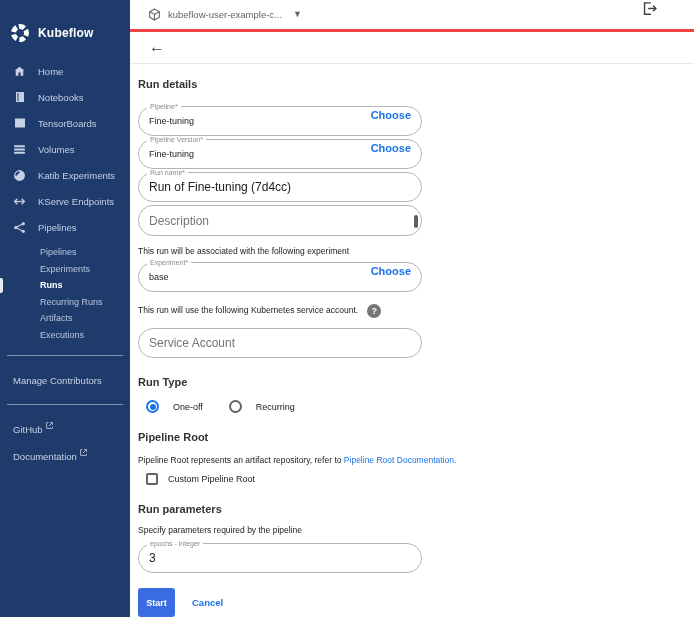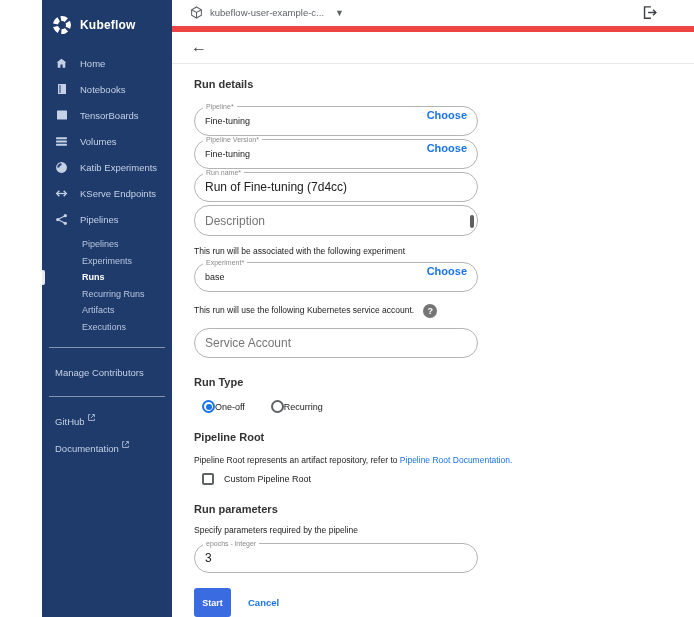--- a/index.html
+++ b/index.html
@@ -9,22 +9,21 @@
     background: #fff;
     overflow: hidden;
   }
   .app { display: flex; width: 694px; height: 617px; }
 
   
   .sidebar {
     width: 130px; min-width: 130px; height: 100%;
     background: #1e3b6c; color: #c6d1e5;
     display: flex; flex-direction: column;
-    padding-top: 8px;
-    margin-left: 42px;
+    padding-top: 16px;
   }
   .logo-row {
     height: 34px; display: flex; align-items: center;
     padding-left: 10px; gap: 8px;
   }
   .brand { color: #ffffff; font-size: 12px; font-weight: bold; letter-spacing: .2px; }
   .nav { margin-top: 8px; }
   .nav-item {
     height: 26px; display: flex; align-items: center;
     padding-left: 13px; gap: 12px; font-size: 9.5px;
@@ -43,37 +42,37 @@
   .side-divider { height: 1px; background: rgba(255,255,255,.45); margin: 12px 7px; }
   .side-link {
     height: 24px; display: flex; align-items: center; padding-left: 13px;
     font-size: 9.5px; color: #c6d1e5; cursor: pointer; gap: 3px;
   }
   .ext-icon { width: 7px; height: 7px; transform: translateY(-4px); opacity: .85; }
 
   
   .main { flex: 1; display: flex; flex-direction: column; background: #fff; }
   .topbar {
-    height: 33px; display: flex; align-items: center;
-    border-bottom: 6px solid #ef4444; padding: 0 36px 0 18px;
+    height: 33px; display: flex; 
+    border-bottom: 3px solid #ef4444; padding: 0 36px 0 18px;
   }
   .ns-select { display: flex; align-items: center; gap: 7px; cursor: pointer; }
   .ns-label { font-size: 9.5px; color: #5f6368; }
   .ns-caret { font-size: 9px; color: #5f6368; margin-left: 4px; }
   .spacer { flex: 1; }
   .logout-btn { width: 17px; height: 17px; cursor: pointer; color: #3c4043; }
 
   .page-header {
     height: 34px; display: flex; align-items: center; gap: 13px;
     border-bottom: 1px solid #e8e8e8; padding-left: 19px;
   }
   .back-arrow { font-size: 16px; color: #424242; cursor: pointer; line-height: 1; }
   .page-title { font-size: 15px; color: #212121; }
 
-  .content { padding: 14px 0 0 22px; }
+  .content { padding: 14px 0 0 8px; }
   .section-h { font-size: 11px; font-weight: bold; color: #333; }
   .note { font-size: 8.5px; color: #222; }
   .form-w { width: 327px; }
 
   .field {
     position: relative; width: 284px; height: 30px;
     border: 1px solid #b4b4b4; border-radius: 15px; background: #fff;
   }
   .field + .field { margin-top: 3px; }
   .f-label {
@@ -97,21 +96,21 @@
   }
   .f-input::placeholder { color: #757575; }
   .field.textarea { height: 31px; }
   .field.textarea .f-input { padding-top: 0; }
   .scroll-thumb {
     position: absolute; right: 3px; top: 9px; width: 4px; height: 13px;
     background: #5f5f5f; border-radius: 2px;
   }
 
   .radio-row { display: flex; align-items: center; gap: 26px; padding-left: 8px; }
-  .radio-opt { display: flex; align-items: center; gap: 0; cursor: pointer; }
+  .radio-opt { display: flex; align-items: center; gap: 14px; cursor: pointer; }
   .radio { width: 13px; height: 13px; border-radius: 50%; border: 2px solid #5f6368; position: relative; }
   .radio.sel { border-color: #1a73e8; }
   .radio.sel::after {
     content: ""; position: absolute; left: 1.5px; top: 1.5px;
     width: 6px; height: 6px; border-radius: 50%; background: #1a73e8;
   }
   .radio-label { font-size: 9px; color: #212121; }
 
   .cb-row { display: flex; align-items: center; gap: 10px; padding-left: 8px; cursor: pointer; }
   .checkbox { width: 12px; height: 12px; border: 2px solid #5f6368; border-radius: 2px; background: #fff; }

